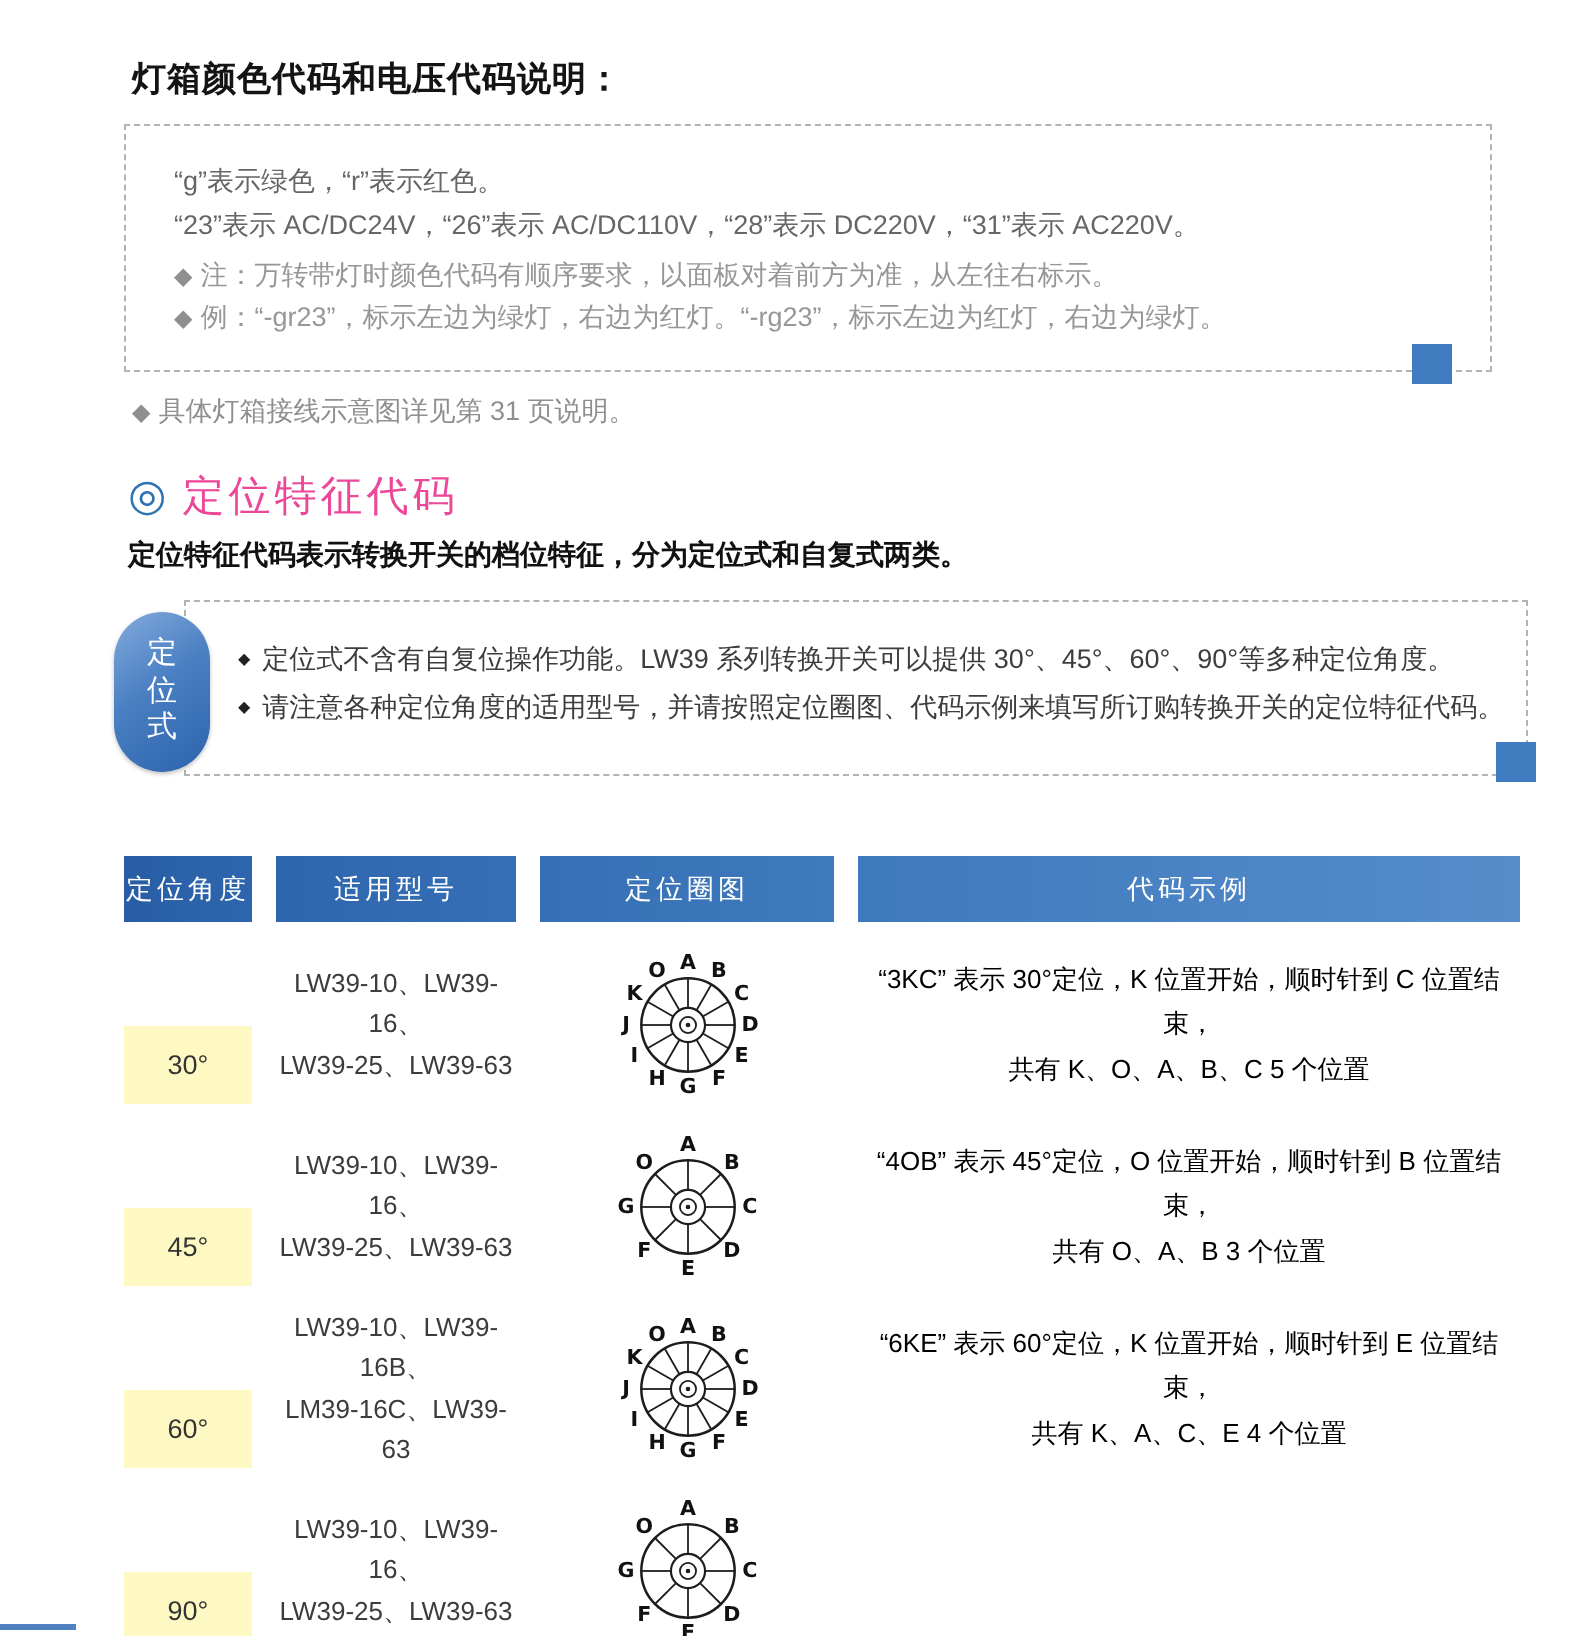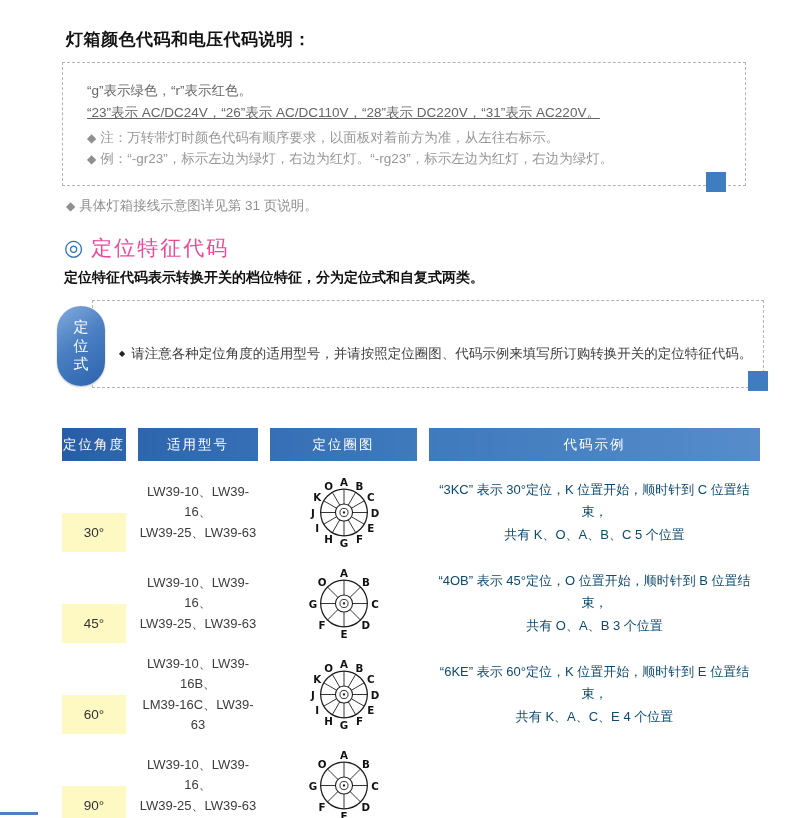--- a/index.html
+++ b/index.html
@@ -7,21 +7,21 @@
     position:relative;width:792px;height:818px;background:#ffffff;overflow:hidden;
     font-family:"Liberation Sans","DejaVu Sans",sans-serif;color:#333;
   }
   
   .main-title{position:absolute;left:66px;top:28px;font-size:17px;font-weight:bold;color:#141414;letter-spacing:.5px;}
   
   .dashed-box{position:absolute;border:1px dashed #b3b3b3;background:#ffffff;}
   .box1{left:62px;top:62px;width:666px;height:122px;padding-left:16px;}
   .box1 .tline{position:absolute;left:24px;white-space:nowrap;font-size:13.5px;color:#666;}
   .box1 .l1{top:19px;}
-  .box1 .l2{top:41px;text-decoration:underline;}
+  .box1 .l2{top:41px;}
   .box1 .note{color:#979797;}
   .box1 .l3{top:66px;}
   .box1 .l4{top:87px;}
   .diamond{color:#8f8f8f;font-size:12px;margin-right:4px;}
   .blue-square{position:absolute;width:20px;height:20px;background:#3f7cc0;}
   .sq1{left:706px;top:172px;}
   .sq2{left:748px;top:371px;}
   .wiring-note{position:absolute;left:66px;top:197px;font-size:13.5px;color:#8f8f8f;white-space:nowrap;}
   
   .section-header{position:absolute;left:64px;top:234px;display:flex;align-items:center;}
@@ -50,21 +50,21 @@
     gap:12px;
   }
   .th{color:#ffffff;font-size:13.5px;display:flex;align-items:center;justify-content:center;letter-spacing:2px;}
   .th1{background:linear-gradient(90deg,#285da6,#2e66ad);}
   .th2{background:linear-gradient(90deg,#2e66ad,#366fb5);}
   .th3{background:linear-gradient(90deg,#366fb5,#3f7abd);}
   .th4{background:linear-gradient(90deg,#3f7abd,#568cca);}
   .cell{display:flex;flex-direction:column;align-items:center;justify-content:center;text-align:center;}
   .col-angle{background:#fef9c3;font-size:13.5px;color:#333;margin-top:40px;}
   .models{font-size:13px;color:#3c3c3c;line-height:1.55;}
-  .example{font-size:13px;color:#0c4a6e;line-height:1.7;}
+  .example{font-size:13px;color:#000000;line-height:1.7;}
   .diagram-cell svg{display:block;}
   
   .bottom-bar{position:absolute;left:0;top:812px;width:38px;height:3px;background:#4e81bd;}
 </style>
 </head>
 <body>
 
 <div class="page">
 
   <div class="main-title">灯箱颜色代码和电压代码说明：</div>
@@ -79,20 +79,21 @@
 
   <div class="wiring-note"><span class="diamond">◆</span><span>具体灯箱接线示意图详见第 31 页说明。</span></div>
 
   <div class="section-header">
     <span class="double-circle">◎</span>
     <span class="section-title">定位特征代码</span>
   </div>
   <div class="intro">定位特征代码表示转换开关的档位特征，分为定位式和自复式两类。</div>
 
   <div class="dashed-box box2">
+    <div class="bullet-line b1"><span class="small-bullet">◆</span><span>定位式不含有自复位操作功能。LW39 系列转换开关可以提供 30°、45°、60°、90°等多种定位角度。</span></div>
     <div class="bullet-line b2"><span class="small-bullet">◆</span><span>请注意各种定位角度的适用型号，并请按照定位圈图、代码示例来填写所订购转换开关的定位特征代码。</span></div>
   </div>
   <div class="pill">
     <span>定</span>
     <span>位</span>
     <span>式</span>
   </div>
   <div class="blue-square sq2"></div>
 
   <div class="spec-table">

